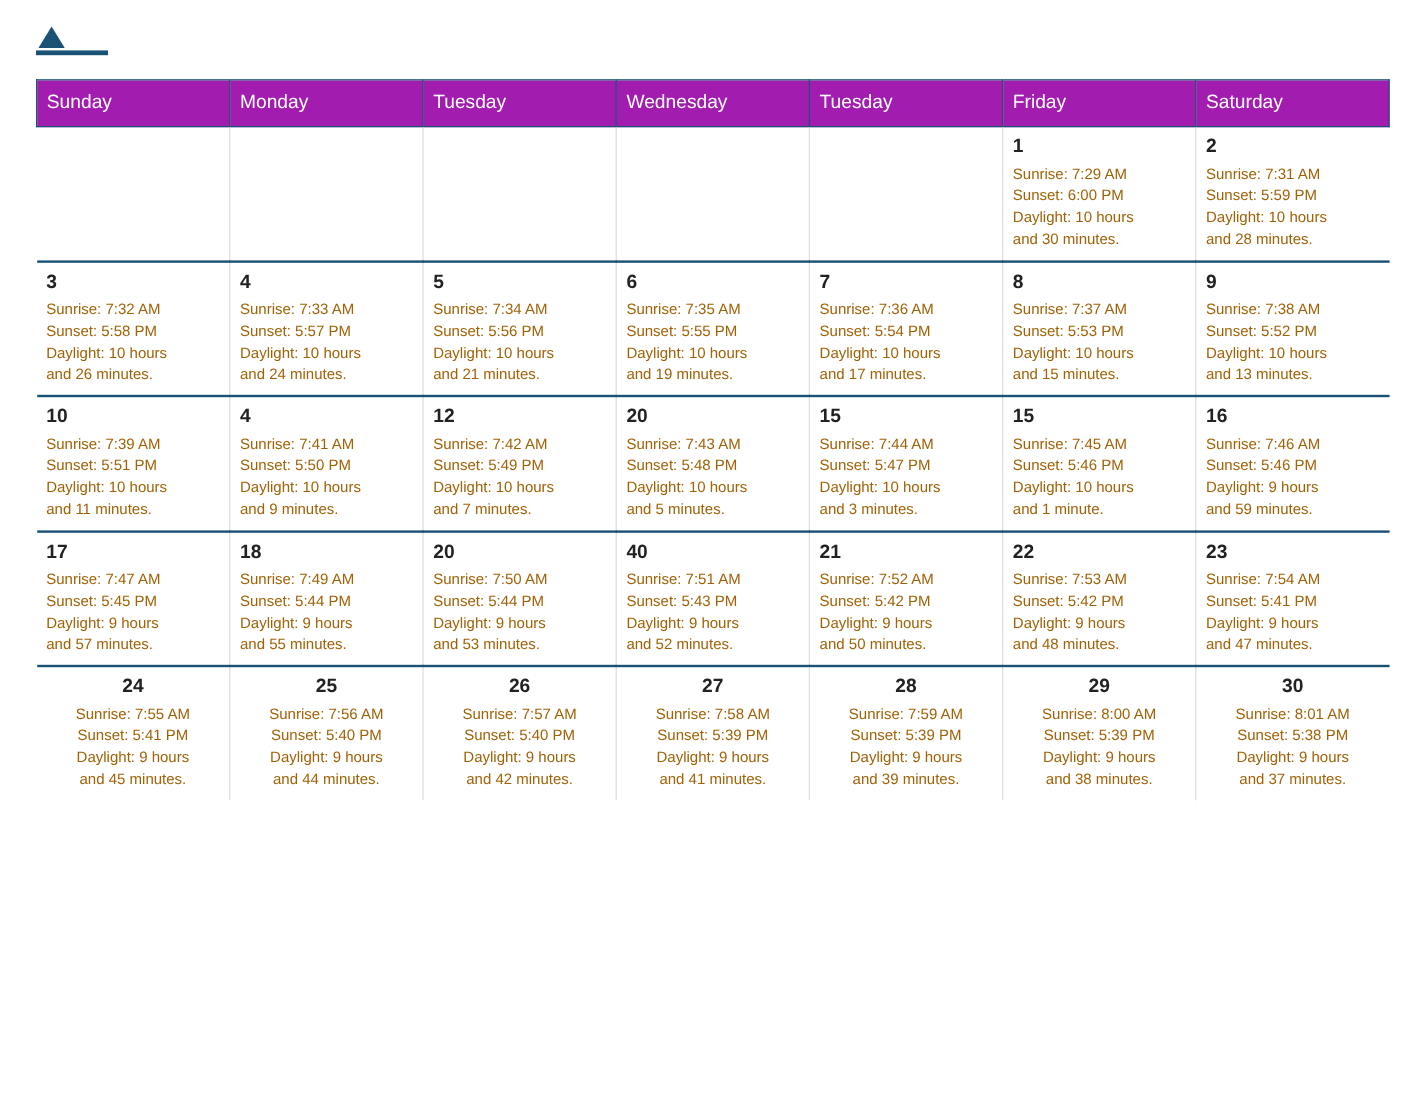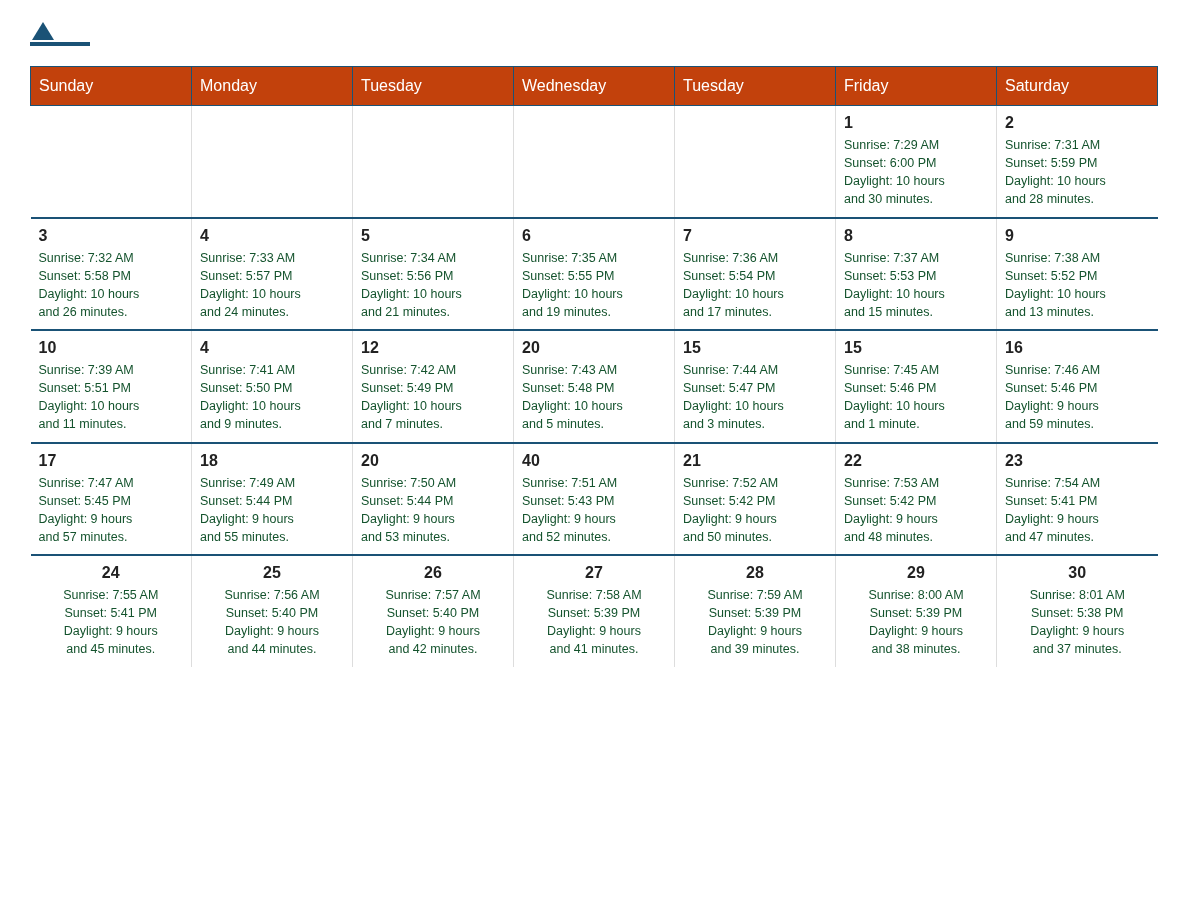--- a/index.html
+++ b/index.html
@@ -47,21 +47,21 @@
       font-size: 22px;
       color: #555;
       margin-top: 4px;
     }
     table {
       width: 100%;
       border-collapse: collapse;
       table-layout: fixed;
     }
     thead tr {
-      background-color: #c2410c;
+      background-color: #a21caf;
     }
     thead th {
       color: #fff;
       font-size: 16px;
       font-weight: normal;
       padding: 10px 8px;
       text-align: left;
       border: 1px solid #1a5276;
     }
     tbody tr {
@@ -80,21 +80,21 @@
     }
     .day-num {
       font-size: 16px;
       font-weight: bold;
       color: #222;
       display: block;
       margin-bottom: 4px;
     }
     .day-info {
       font-size: 12.5px;
-      color: #14532d;
+      color: #a16207;
       line-height: 1.45;
     }
     tbody tr:last-child {
       border-bottom: none;
       text-align: center;
     }
   </style>
 </head>
 <body>
 

